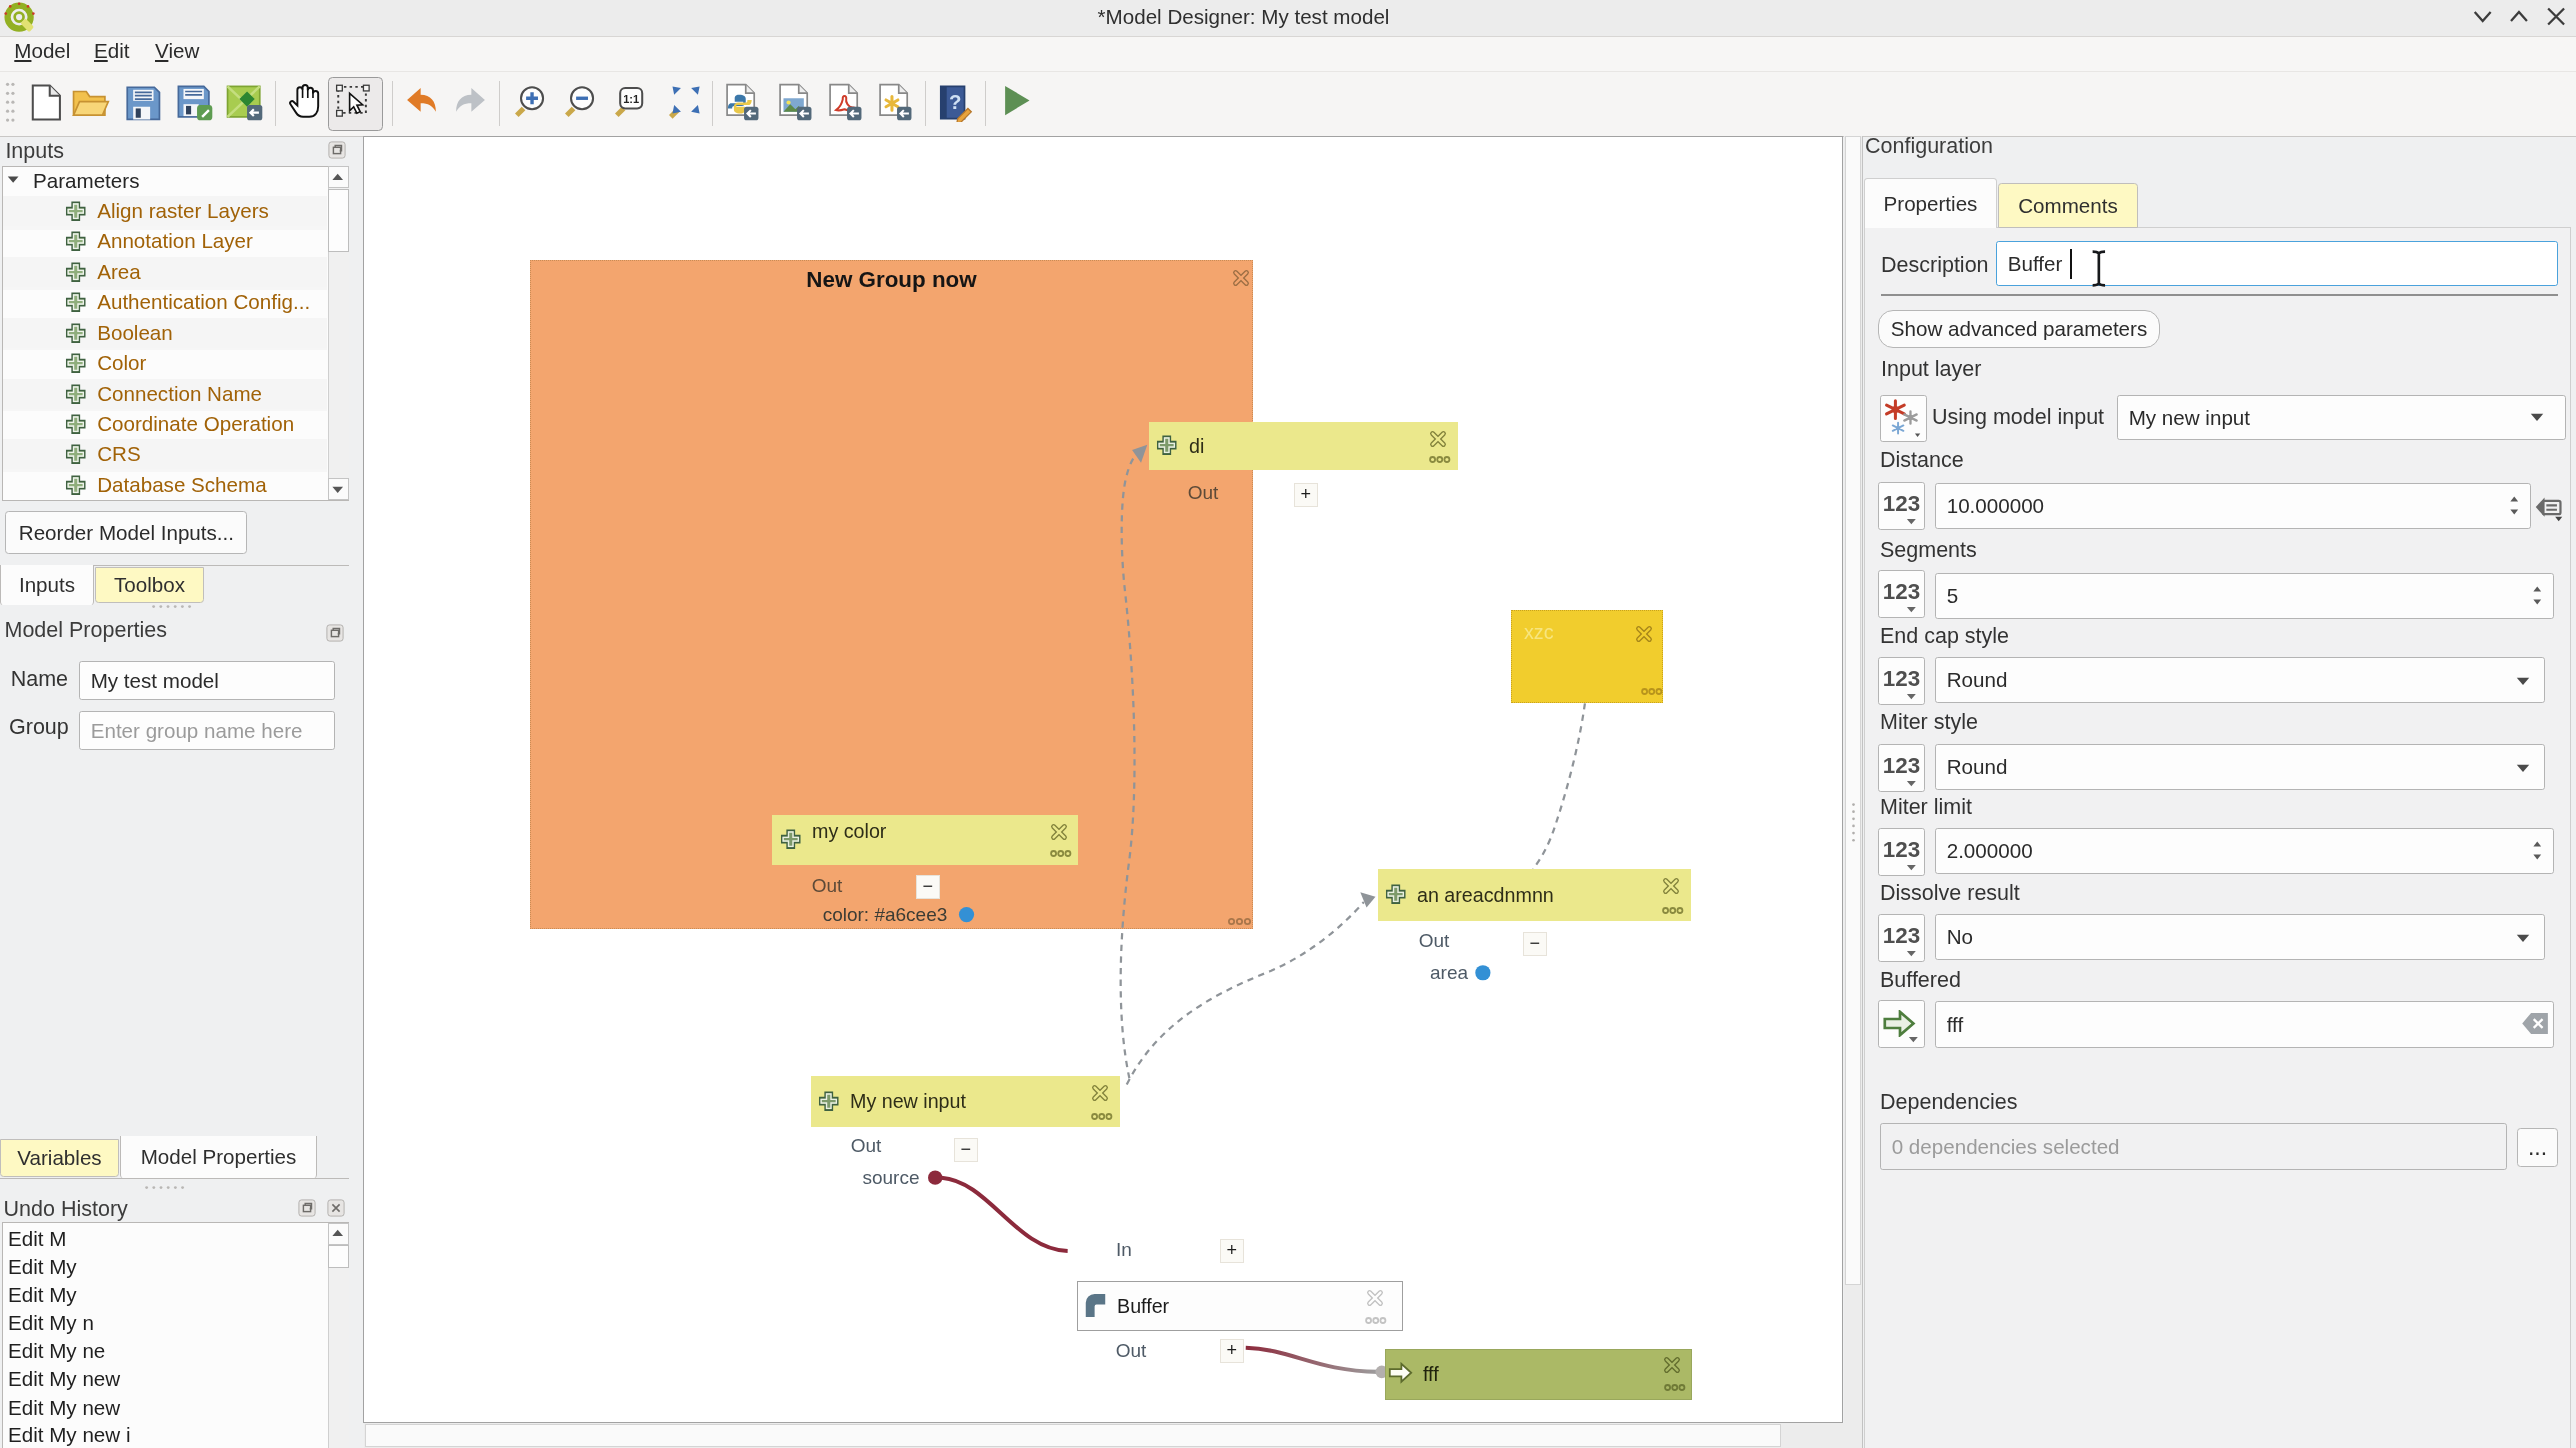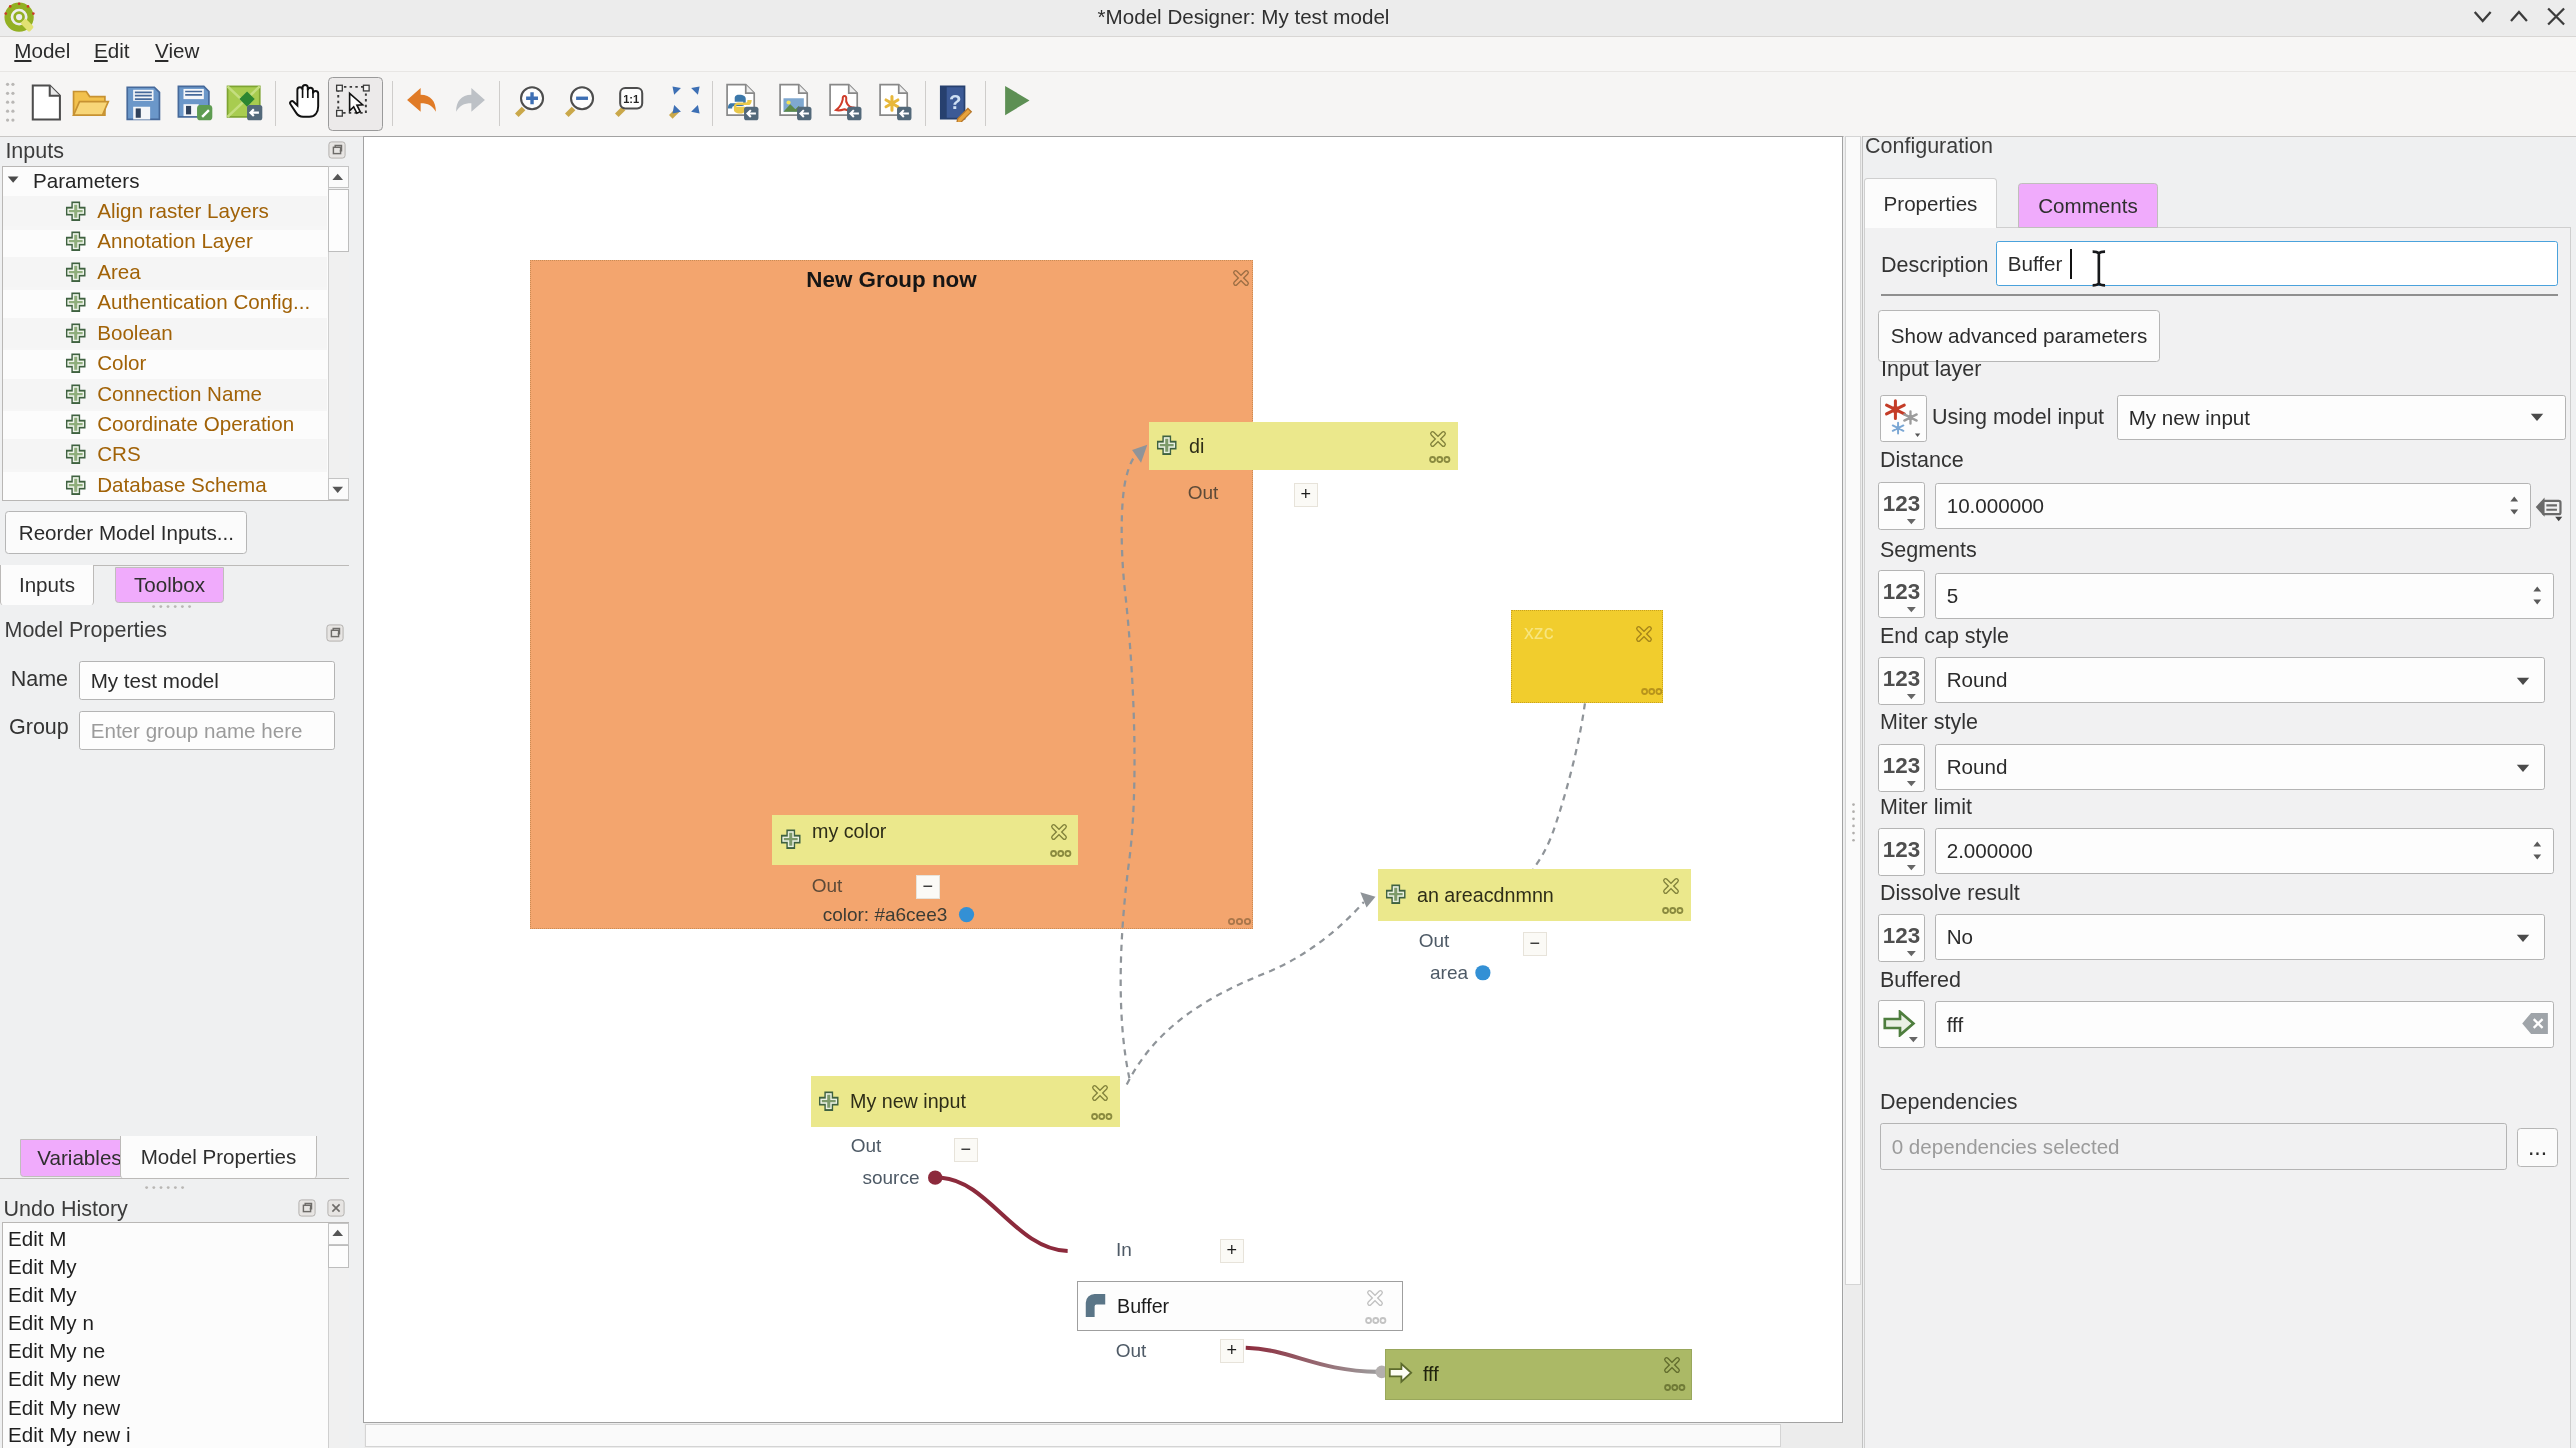--- a/index.html
+++ b/index.html
@@ -18,21 +18,21 @@
   
   .docktitle{font-size:21.5px;color:#3c3c3c;}
   .btn{background:#fbfbfb;border:0.9px solid #b6b6b6;border-radius:3.6px;color:#2b2b2b;
        font-size:20.6px;display:flex;align-items:center;justify-content:center;box-sizing:border-box;white-space:nowrap;}
   .input{background:#fdfdfd;border:0.9px solid #b4b4b4;border-radius:2.7px;font-size:20.6px;color:#2b2b2b;
        display:flex;align-items:center;box-sizing:border-box;padding-left:10.7px;white-space:nowrap;overflow:hidden;}
   .placeholder{color:#9b9b9b;}
   .tab{position:absolute;box-sizing:border-box;font-size:20.6px;color:#2f2f2f;
        display:flex;align-items:center;justify-content:center;}
   .tab.active{background:#fcfcfc;border:0.9px solid #bcbab8;border-bottom:none;border-radius:3.6px 3.6px 0 0;}
-  .tab.inactive{background:#f0abfc;border:0.9px solid #c0bebc;border-radius:3.6px 3.6px 0 0;margin-left:20px;}
+  .tab.inactive{background:#fef9c3;border:0.9px solid #c0bebc;border-radius:3.6px 3.6px 0 0;}
   .label{position:absolute;font-size:21.5px;color:#333;white-space:nowrap;}
   .nodetext{font-size:19.7px;color:#30301c;white-space:nowrap;}
   .canvlabel{position:absolute;font-size:19px;color:#4e5a66;white-space:nowrap;}
   .pmbox{position:absolute;width:21.5px;height:21.5px;background:#fbfaf6;border:0.9px solid #e7e3da;
         display:flex;align-items:center;justify-content:center;font-size:18px;color:#1c1c1c;}
   .treeitem{position:absolute;left:65px;width:260px;height:30px;display:flex;align-items:center;
         font-size:20.6px;color:#a16207;white-space:nowrap;}
   .treeitem svg{margin-right:10.7px;flex:none;}
   .undoitem{position:absolute;left:8px;height:28px;display:flex;align-items:center;
         font-size:20.6px;color:#1f1f1f;white-space:nowrap;}
@@ -595,21 +595,21 @@
 <div class="tab inactive" style="left:1998px;top:183px;width:140px;height:45px;">Comments</div>
 
 <div class="label" style="left:1881px;top:253px;">Description</div>
 <div class="input abs" style="left:1996px;top:241px;width:562px;height:45px;border:1.8px solid #4aa2dc;background:#fff;">Buffer<span style="display:inline-block;width:1.8px;height:30px;background:#111;margin-left:8px;"></span></div>
 <svg class="abs" style="left:2089px;top:249px" width="19.7" height="39" viewBox="0 0 22 44">
     <g stroke="#17191c" stroke-width="3" fill="none">
       <path d="M11 5v34M4 3c4 0 6 1 7 2 1-1 3-2 7-2M4 41c4 0 6-1 7-2 1 1 3 2 7 2"></path>
     </g>
   </svg>
 <div class="abs" style="left:1881px;top:294px;width:677px;height:1.8px;background:#8f8f8f;"></div>
-<div class="btn abs" style="left:1878px;top:310px;width:282px;height:52px;">Show advanced parameters</div>
+<div class="btn abs" style="left:1878px;top:310px;width:282px;height:38px;border-radius:15px;">Show advanced parameters</div>
 <div class="label" style="left:1881px;top:357px;">Input layer</div>
 <div class="abs" style="left:1880px;top:395px;width:47px;height:47px;background:#fdfdfd;border:0.9px solid #b4b4b4;border-radius:2.7px;box-sizing:border-box;"></div>
 <svg class="abs" style="left:1883px;top:398px" width="39" height="39" viewBox="0 0 44 44">
 <g fill="#c43c27">
       <circle cx="14" cy="13" r="4"></circle>
       <g stroke="#c43c27" stroke-width="3.4" stroke-linecap="round">
         <path d="M14 3v20M4 8l20 10M24 8L4 18"></path>
       </g>
     </g>
 <g fill="#9b9b9b">

